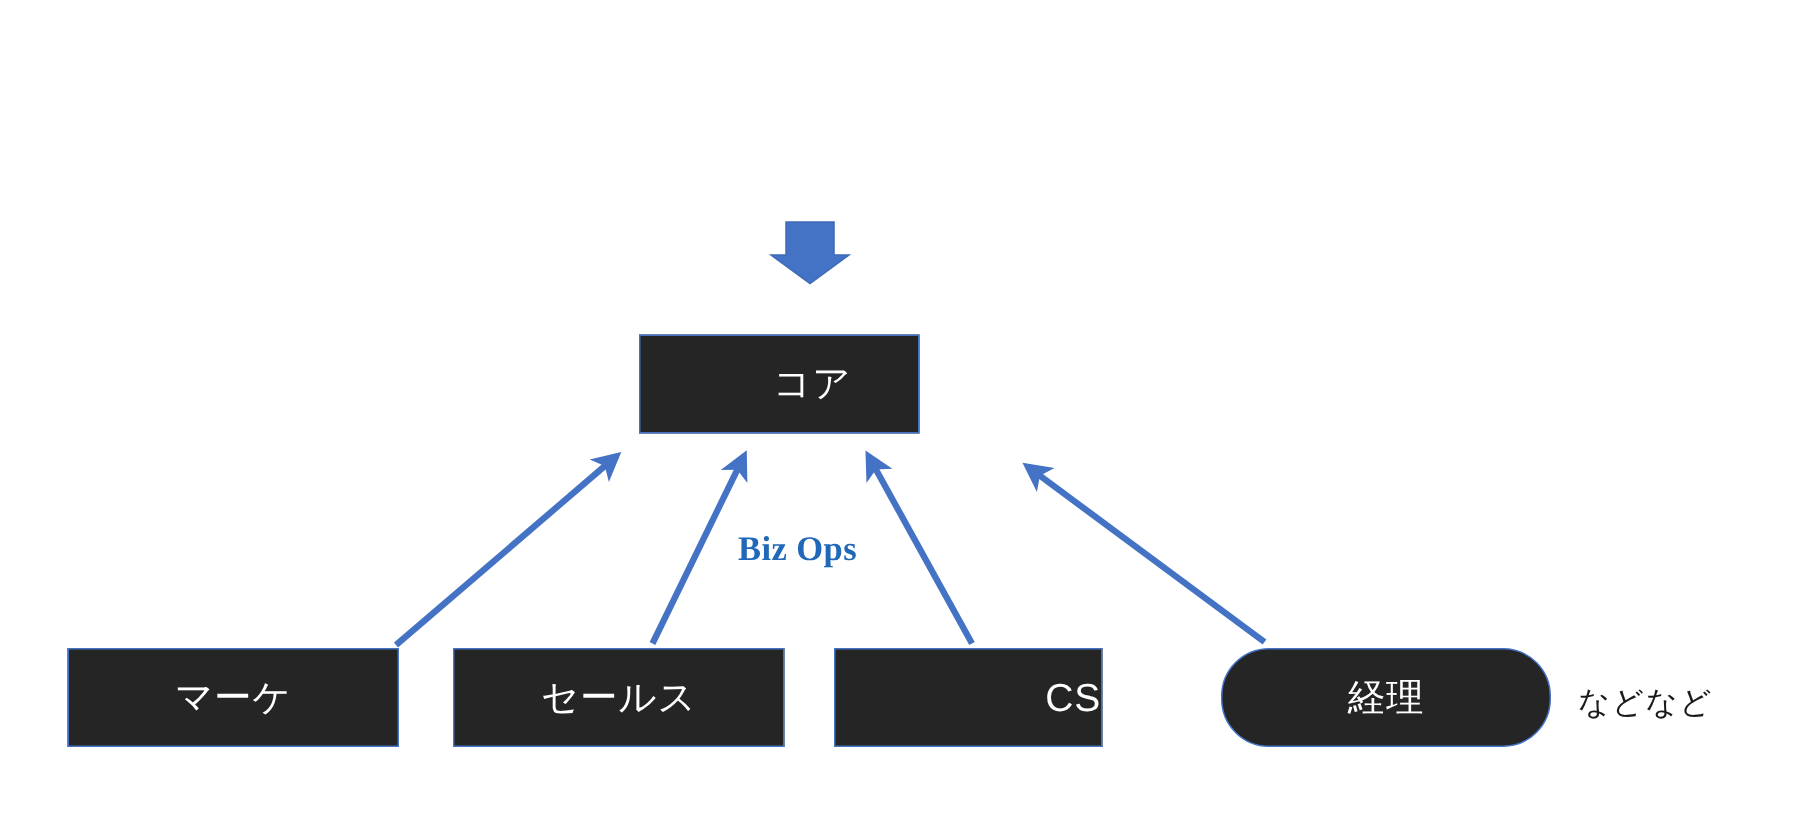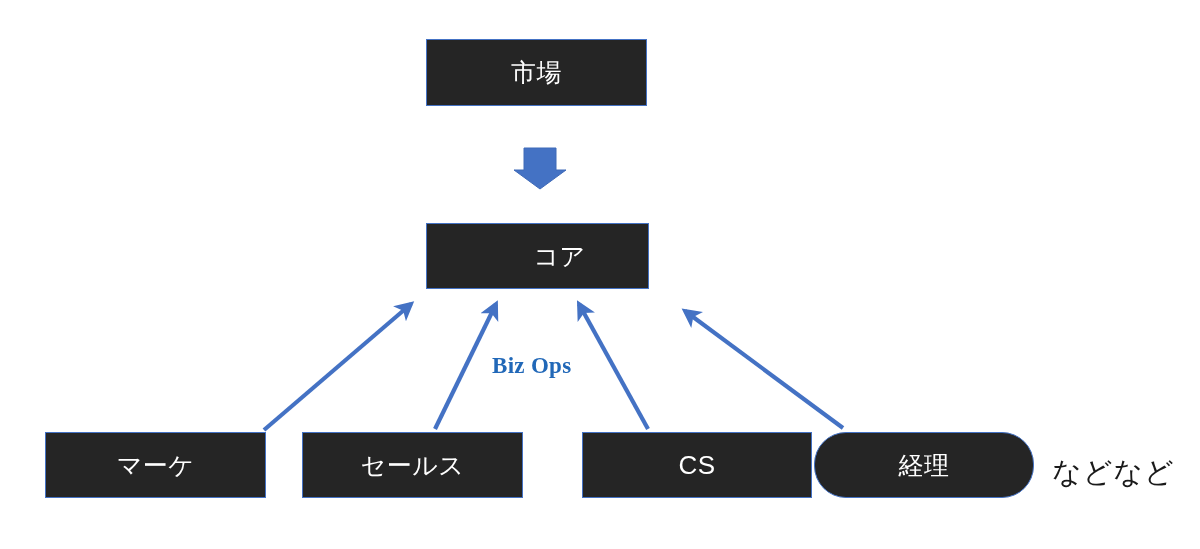--- a/index.html
+++ b/index.html
@@ -33,24 +33,24 @@
     font-weight: 400;
     letter-spacing: 0.5px;
     line-height: 1;
     font-family: "Liberation Sans", "DejaVu Sans", sans-serif;
   }
   .node-label.latin {
     font-size: 26px;
     letter-spacing: 0.5px;
   }
   #box-market   { left: 426px; top: 39px;  width: 221px; height: 67px; }
-  #box-core     { left: 426px; top: 223px; width: 223px; height: 66px; padding-left: 44px; }
+  #box-core     { left: 426px; top: 223px; width: 187px; height: 66px; padding-left: 44px; }
   #box-marke    { left: 45px;  top: 432px; width: 221px; height: 66px; }
   #box-sales    { left: 302px; top: 432px; width: 221px; height: 66px; }
-  #box-cs       { left: 582px; top: 432px; width: 230px; height: 66px; }
+  #box-cs       { left: 556px; top: 432px; width: 179px; height: 66px; justify-content: flex-end; }
   #box-keiri    { left: 814px; top: 432px; width: 220px; height: 66px; border-radius: 32px; }
 
   #arrows-layer {
     position: absolute;
     left: 0;
     top: 0;
     width: 1200px;
     height: 549px;
     pointer-events: none;
   }
@@ -64,35 +64,32 @@
     letter-spacing: 0.3px;
     line-height: 1;
     white-space: nowrap;
     font-family: Liberation Serif, serif;
   }
   .etc-label {
     position: absolute;
     left: 1052px;
     top: 458px;
     color: #1a1a1a;
-    font-size: 29px;
+    font-size: 21px;
     letter-spacing: 1px;
     line-height: 1;
     white-space: nowrap;
     font-family: "Liberation Sans", "DejaVu Sans", sans-serif;
   }
 </style>
 </head>
 <body>
 
 <div id="canvas">
 
-  <div class="node-box" id="box-market">
-    <span class="node-label">市場</span>
-  </div>
 
   <svg id="arrows-layer" viewBox="0 0 1200 549" width="1200" height="549" xmlns="http://www.w3.org/2000/svg">
     <g>
       <polygon points="524,148 556,148 556,170 566,170 540,189 514,170 524,170" fill="#4472c4" stroke="#3f6ab8" stroke-width="1"></polygon>
     </g>
 
     <defs>
       <marker id="arrowhead" markerWidth="5.2" markerHeight="5.2" refX="3.6" refY="2.6" orient="auto" markerUnits="strokeWidth">
         <path d="M 0,0.25 L 4.6,2.6 L 0,4.95 L 1.15,2.6 Z" fill="#4472c4"></path>
       </marker>

